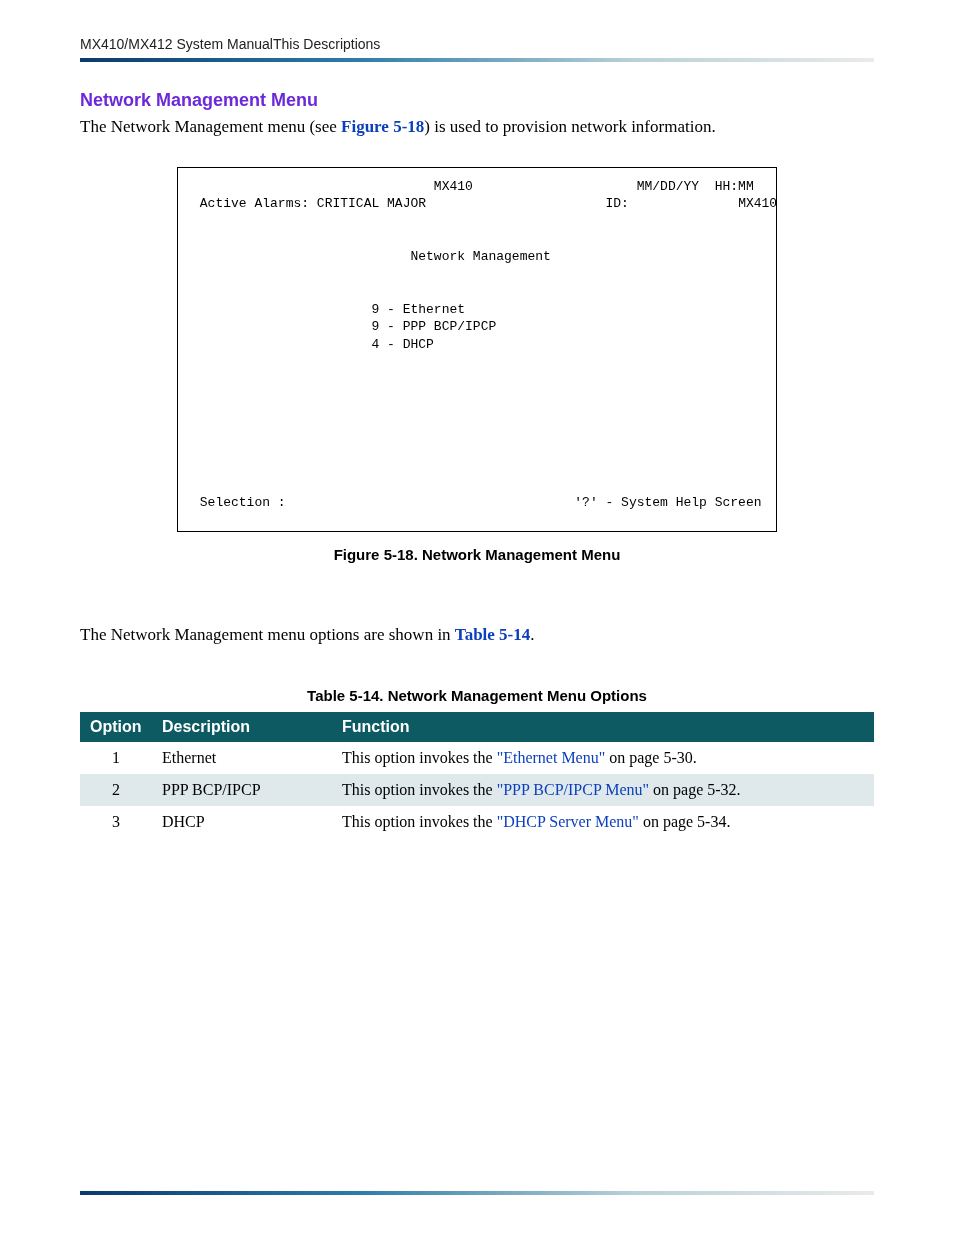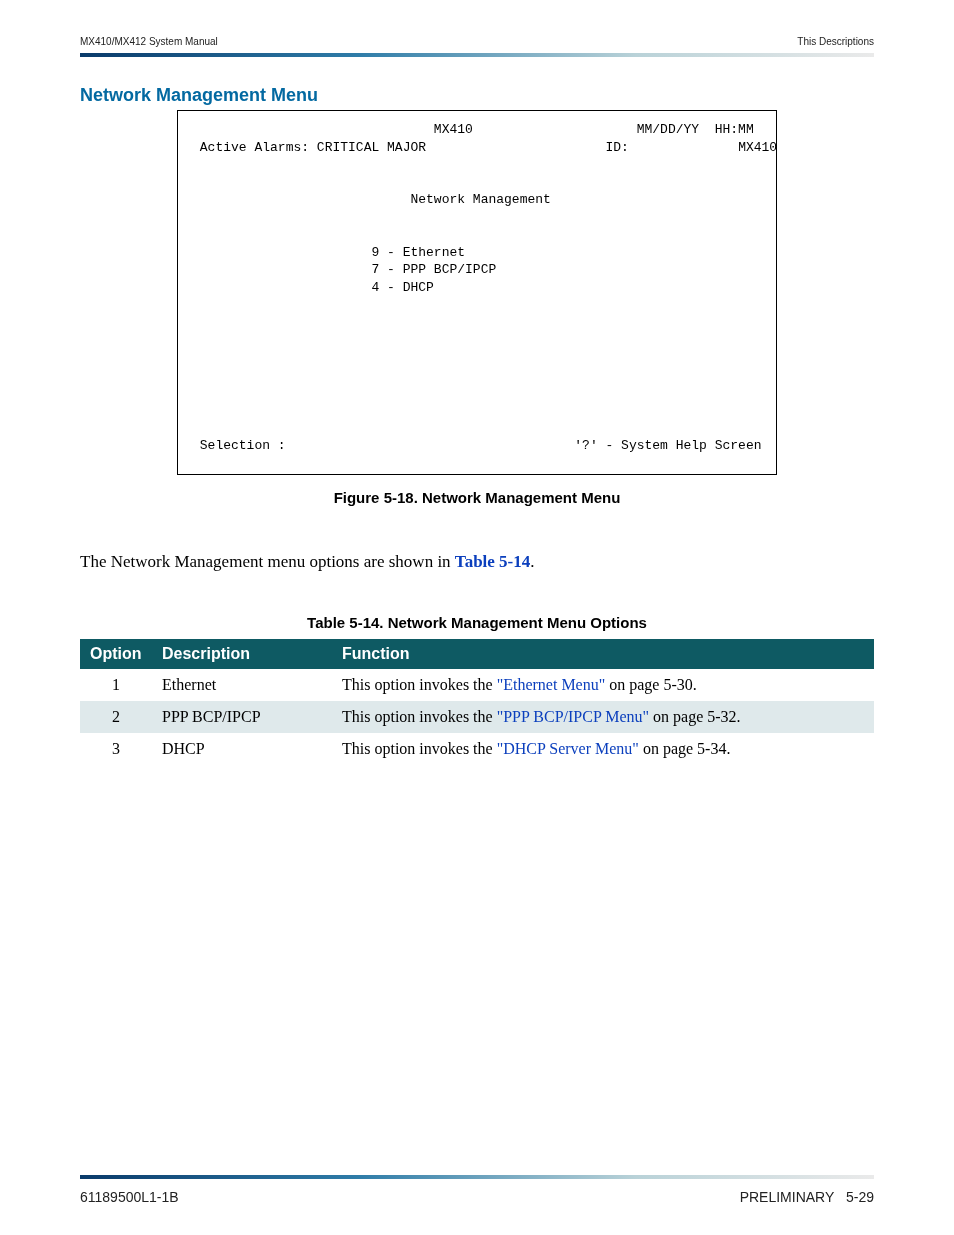--- a/index.html
+++ b/index.html
@@ -1,26 +1,26 @@
 <!DOCTYPE html>
 <html><head>
 <meta charset="utf-8">
 <style>
   * { box-sizing: border-box; margin: 0; padding: 0; }
   html, body { width: 954px; height: 1235px; background: #fff; font-family: Georgia, 'Times New Roman', serif; color: #000; }
   .page { position: relative; width: 954px; height: 1235px; padding: 36px 80px 30px 80px; }
-  .header { display: flex; justify-content: space-between; font-family: Arial, Helvetica, sans-serif; font-size: 10px; color: #222; padding-bottom: 6px; }
+  .header { display: flex; font-family: Arial, Helvetica, sans-serif; font-size: 14px; color: #222; padding-bottom: 6px; }
   .header-rule { height: 4px; width: 100%; background: linear-gradient(to right, #0a3a6a 0%, #2e7ca8 35%, #b9d2d8 70%, #eaeaea 100%); margin-bottom: 28px; }
-  .section-title { font-family: Arial, Helvetica, sans-serif; font-weight: 900; font-size: 18px; color: #0369a1; margin-top: 6px; margin-bottom: 4px; }
+  .section-title { font-family: Arial, Helvetica, sans-serif; font-weight: 900; font-size: 18px; color: #6d28d9; margin-top: 6px; margin-bottom: 4px; }
   .body-text { font-size: 17px; line-height: 1.4; margin-bottom: 28px; }
   .link { color: #0b3fbd; }
   .link-bold { font-weight: bold; }
   .terminal-wrap { display: flex; justify-content: center; }
   .terminal { width: 600px; border: 1px solid #000; padding: 10px 14px 20px 14px; font-family: "Courier New", monospace; font-size: 13px; line-height: 1.35; white-space: pre; color: #000; }
-  .figure-caption { text-align: center; font-family: Arial, Helvetica, sans-serif; font-weight: 900; font-size: 15px; margin-top: 14px; margin-bottom: 44px; }
+  .figure-caption { text-align: center; font-family: Arial, Helvetica, sans-serif; font-weight: 900; font-size: 15px; margin-top: 14px; margin-bottom: 60px; }
   .table-caption-row { text-align: center; font-family: Arial, Helvetica, sans-serif; font-weight: 900; font-size: 15px; margin-top: 40px; margin-bottom: 8px; }
   table.options { width: 100%; border-collapse: collapse; font-size: 16px; }
   table.options thead th { background: #0e5a63; color: #fff; font-family: Arial, Helvetica, sans-serif; font-weight: bold; text-align: left; padding: 6px 10px; font-size: 16px; }
   table.options thead th:first-child { width: 72px; text-align: left; }
   table.options thead th:nth-child(2) { width: 180px; }
   table.options tbody td { padding: 7px 10px; vertical-align: top; }
   table.options tbody tr.odd { background: #fff; }
   table.options tbody tr.even { background: #dfe9eb; }
   table.options tbody td:first-child { text-align: center; }
   .footer { position: absolute; left: 80px; right: 80px; bottom: 30px; }
@@ -33,31 +33,34 @@
 <div class="page">
 
   <div class="header">
     <span>MX410/MX412 System Manual</span>
     <span>This Descriptions</span>
   </div>
   <div class="header-rule"></div>
 
   <div class="section-title">Network Management Menu</div>
 
+  <p class="body-text">
+    <span>The Network Management menu (see </span><a class="link link-bold">Figure 5-18</a><span>) is used to provision network information.</span>
+  </p>
 
   <div class="terminal-wrap">
     <pre class="terminal">                               <span>MX410</span>                     <span>MM/DD/YY  HH:MM</span>
  <span>Active Alarms: CRITICAL MAJOR</span>                       <span>ID:</span>              <span>MX410</span>
 
 
                             <span>Network Management</span>
 
 
                        <span>9 - Ethernet</span>
-                       <span>7 - PPP BCP/IPCP</span>
+                       <span>9 - PPP BCP/IPCP</span>
                        <span>4 - DHCP</span>
 
 
 
 
 
 
 
 
  <span>Selection :</span>                                     <span>'?' - System Help Screen</span>
@@ -100,21 +103,15 @@
         <td>DHCP</td>
         <td>
           <span>This option invokes the </span><a class="link">"DHCP Server Menu"</a><span> on page 5-34.</span>
         </td>
       </tr>
     </tbody>
   </table>
 
   <div class="footer">
     <div class="footer-rule"></div>
-    <div class="footer-row">
-      <span>61189500L1-1B</span>
-      <span>
-        <span>PRELIMINARY</span>&nbsp;&nbsp;&nbsp;<span>5-29</span>
-      </span>
-    </div>
   </div>
 
 </div>
 
 </body></html>

